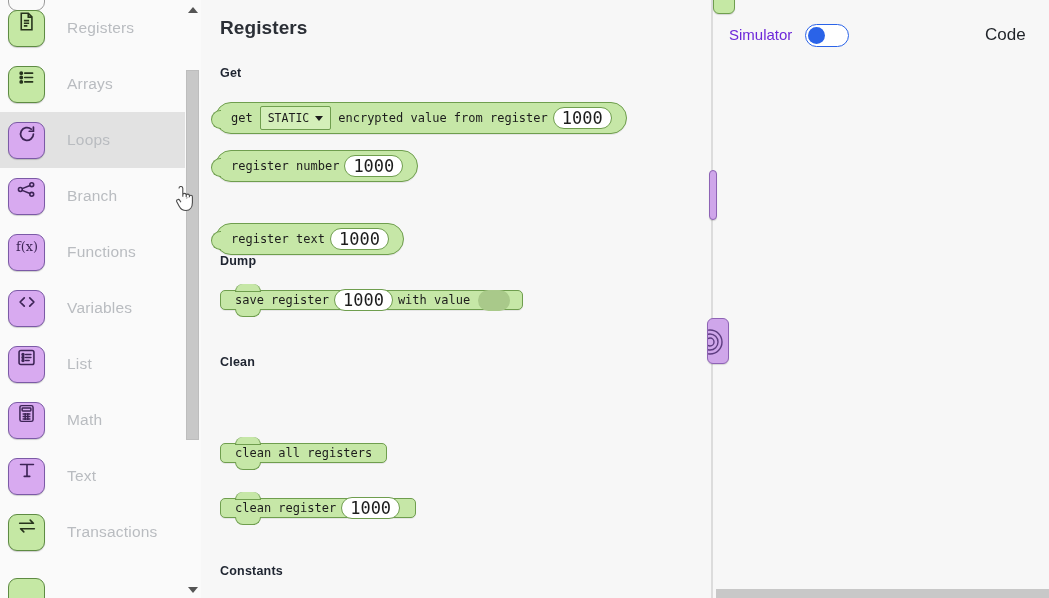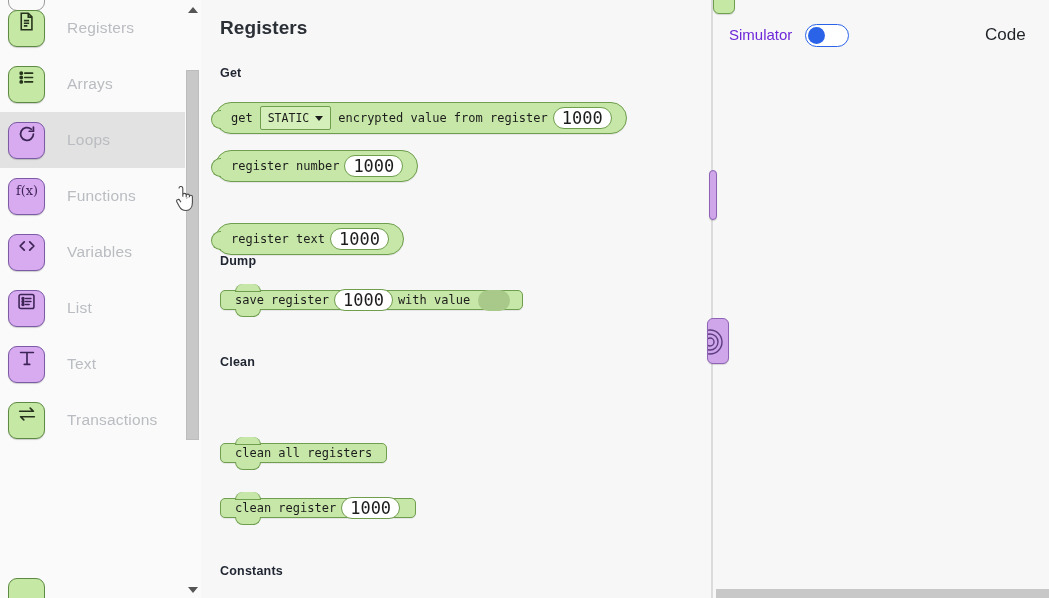--- a/index.html
+++ b/index.html
@@ -285,20 +285,31 @@
     <div class="cat selected">
       <span class="cat-icon">
         <svg width="22" height="22" viewBox="0 0 24 24" fill="none" stroke="#3d2456" stroke-width="1.9" stroke-linecap="round">
           <path d="M19 12a7 7 0 1 1-2.4-5.3"></path>
             <path d="M19 4.5V9h-4.5"></path>
         </svg>
       </span>
       <span class="cat-label">Loops</span>
     </div>
 
+    <div class="cat">
+      <span class="cat-icon">
+        <svg width="21" height="21" viewBox="0 0 24 24" fill="none" stroke="#3d2456" stroke-width="1.8">
+          <circle cx="5" cy="12" r="2.2"></circle>
+            <circle cx="18" cy="6.5" r="2.2"></circle>
+            <circle cx="18" cy="17.5" r="2.2"></circle>
+          <path d="M7.1 11l8.9-3.6M7.1 13l8.9 3.6"></path>
+        </svg>
+      </span>
+      <span class="cat-label">Branch</span>
+    </div>
 
     <div class="cat">
       <span class="cat-icon">
         <svg width="24" height="22" viewBox="0 0 26 24">
           <text x="13" y="17" text-anchor="middle" font-family="DejaVu Serif, serif" font-size="14" fill="#3d2456">f(x)</text>
         </svg>
       </span>
       <span class="cat-label">Functions</span>
     </div>
 
@@ -317,20 +328,30 @@
           <rect x="3.5" y="4" width="17" height="16" rx="2"></rect>
           <circle cx="8" cy="8.5" r="1.1" fill="#3d2456"></circle>
             <circle cx="8" cy="12" r="1.1" fill="#3d2456"></circle>
             <circle cx="8" cy="15.5" r="1.1" fill="#3d2456"></circle>
           <path d="M11 8.5h6M11 12h6M11 15.5h4"></path>
         </svg>
       </span>
       <span class="cat-label">List</span>
     </div>
 
+    <div class="cat">
+      <span class="cat-icon">
+        <svg width="21" height="21" viewBox="0 0 24 24" fill="none" stroke="#3d2456" stroke-width="1.7">
+          <rect x="4.5" y="3" width="15" height="18" rx="2"></rect>
+          <rect x="7" y="5.8" width="10" height="3.4" rx="0.8"></rect>
+          <path d="M7.5 12.5h9M7.5 15.5h9M7.5 18.3h9M10.5 11.5v8M13.5 11.5v8"></path>
+        </svg>
+      </span>
+      <span class="cat-label">Math</span>
+    </div>
 
     <div class="cat">
       <span class="cat-icon">
         <svg width="22" height="22" viewBox="0 0 24 24" fill="none" stroke="#3d2456" stroke-width="1.8" stroke-linecap="round">
           <path d="M5 6h14M12 6v13M9 19h6"></path>
         </svg>
       </span>
       <span class="cat-label">Text</span>
     </div>
 

